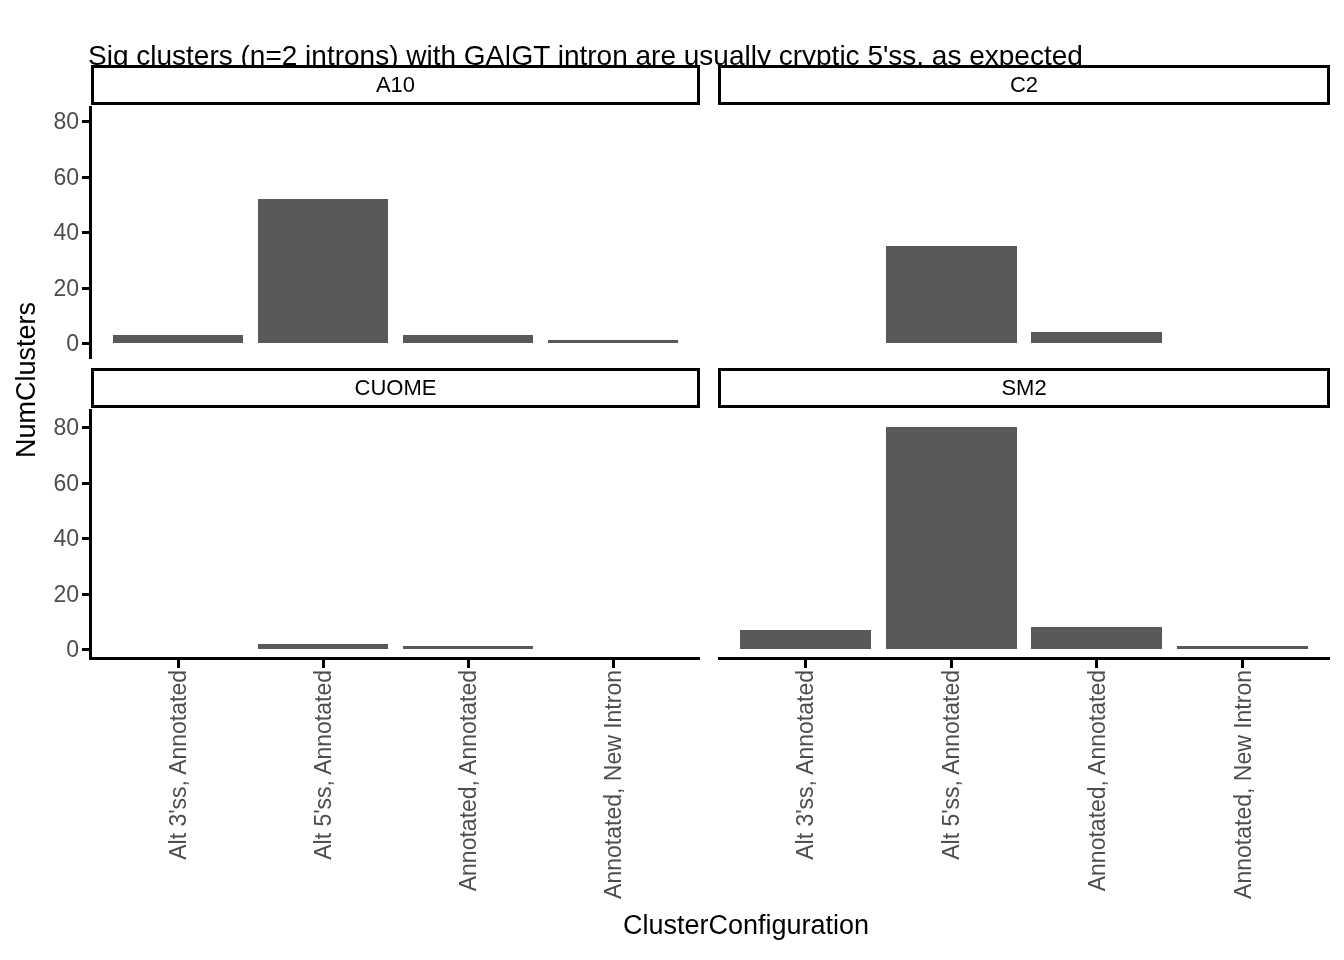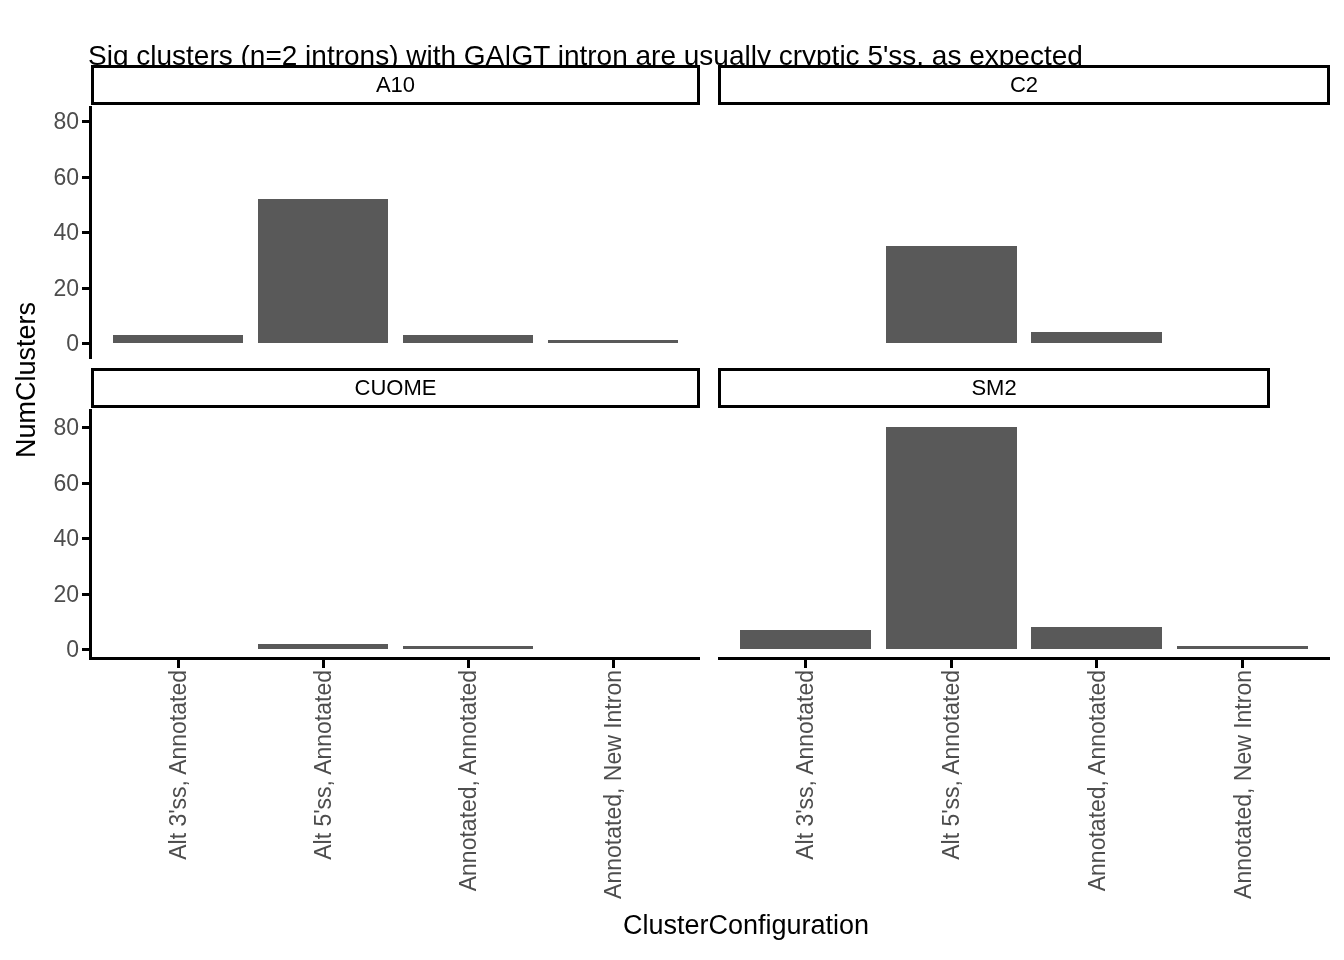--- a/index.html
+++ b/index.html
@@ -89,21 +89,21 @@
       <div class="y-tick-label" style="top: 414.4px; color: rgb(77, 77, 77);">80</div>
       <div class="axis-line" style="left: 91px; top: 657px; width: 609px; height: 3px; background: rgb(0, 0, 0);"></div>
       <div class="tick" style="left: 176.5px; top: 660px; width: 3px; height: 8px; background: rgb(0, 0, 0);"></div>
       <div class="x-tick-label" style="left: 165px; top: 670px; color: rgb(77, 77, 77);">Alt 3'ss, Annotated</div>
       <div class="tick" style="left: 321.5px; top: 660px; width: 3px; height: 8px; background: rgb(0, 0, 0);"></div>
       <div class="x-tick-label" style="left: 310px; top: 670px; color: rgb(77, 77, 77);">Alt 5'ss, Annotated</div>
       <div class="tick" style="left: 466.5px; top: 660px; width: 3px; height: 8px; background: rgb(0, 0, 0);"></div>
       <div class="x-tick-label" style="left: 455px; top: 670px; color: rgb(77, 77, 77);">Annotated, Annotated</div>
       <div class="tick" style="left: 611.5px; top: 660px; width: 3px; height: 8px; background: rgb(0, 0, 0);"></div>
       <div class="x-tick-label" style="left: 600px; top: 670px; color: rgb(77, 77, 77);">Annotated, New Intron</div>
-      <div class="strip" style="left: 718px; top: 368px; width: 552px; height: 40px; background: rgb(255, 255, 255); border-color: rgb(0, 0, 0);">SM2</div>
+      <div class="strip" style="left: 718px; top: 368px; width: 612px; height: 40px; background: rgb(255, 255, 255); border-color: rgb(0, 0, 0);">SM2</div>
       <div class="bar" style="left: 739.9px; top: 629.6px; width: 131.1px; height: 19.4px; background: rgb(89, 89, 89);"></div>
       <div class="bar" style="left: 885.6px; top: 427.4px; width: 131.1px; height: 221.6px; background: rgb(89, 89, 89);"></div>
       <div class="bar" style="left: 1031.3px; top: 626.8px; width: 131.1px; height: 22.2px; background: rgb(89, 89, 89);"></div>
       <div class="bar" style="left: 1177px; top: 646.2px; width: 131.1px; height: 2.8px; background: rgb(89, 89, 89);"></div>
       <div class="axis-line" style="left: 718px; top: 657px; width: 612px; height: 3px; background: rgb(0, 0, 0);"></div>
       <div class="tick" style="left: 803.9px; top: 660px; width: 3px; height: 8px; background: rgb(0, 0, 0);"></div>
       <div class="x-tick-label" style="left: 792.4px; top: 670px; color: rgb(77, 77, 77);">Alt 3'ss, Annotated</div>
       <div class="tick" style="left: 949.6px; top: 660px; width: 3px; height: 8px; background: rgb(0, 0, 0);"></div>
       <div class="x-tick-label" style="left: 938.1px; top: 670px; color: rgb(77, 77, 77);">Alt 5'ss, Annotated</div>
       <div class="tick" style="left: 1095.4px; top: 660px; width: 3px; height: 8px; background: rgb(0, 0, 0);"></div>

